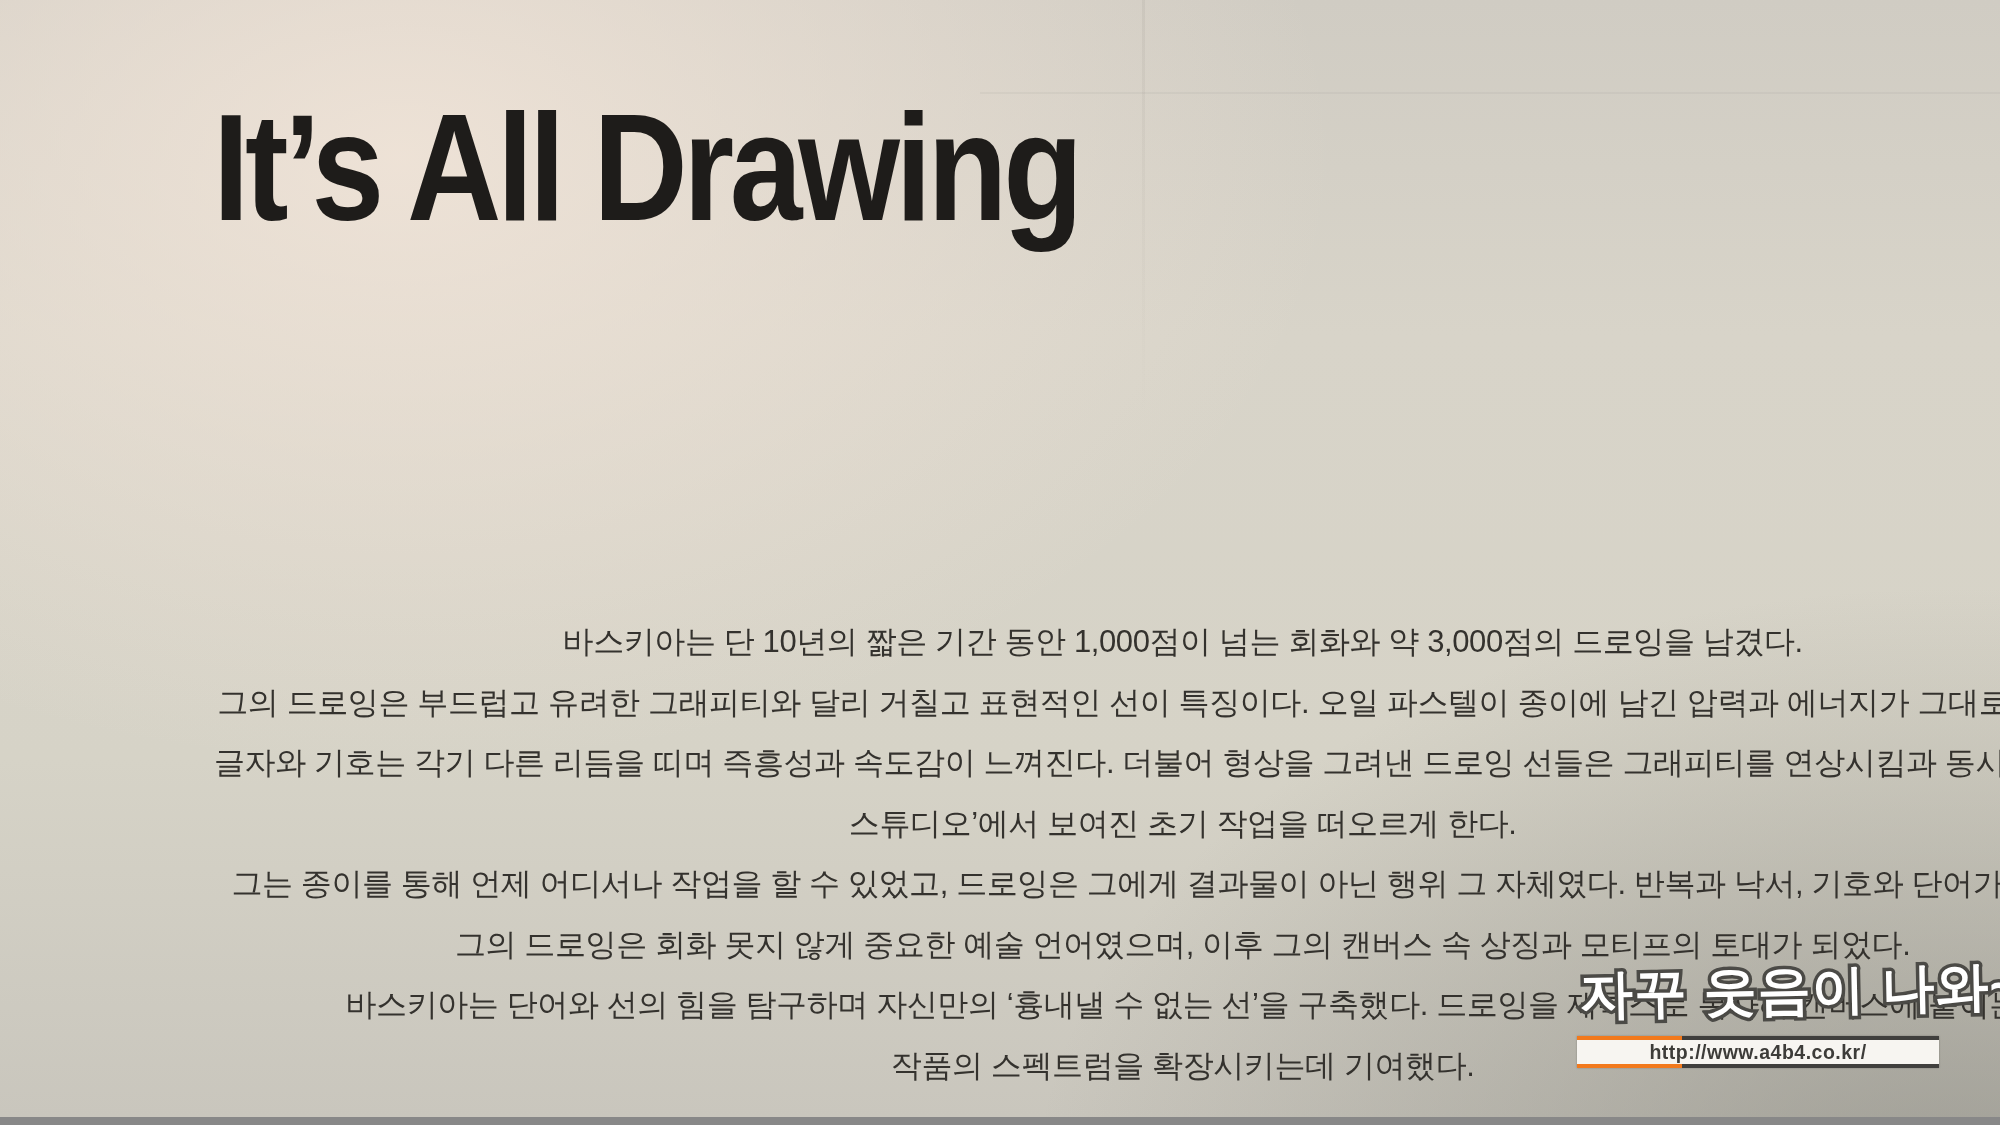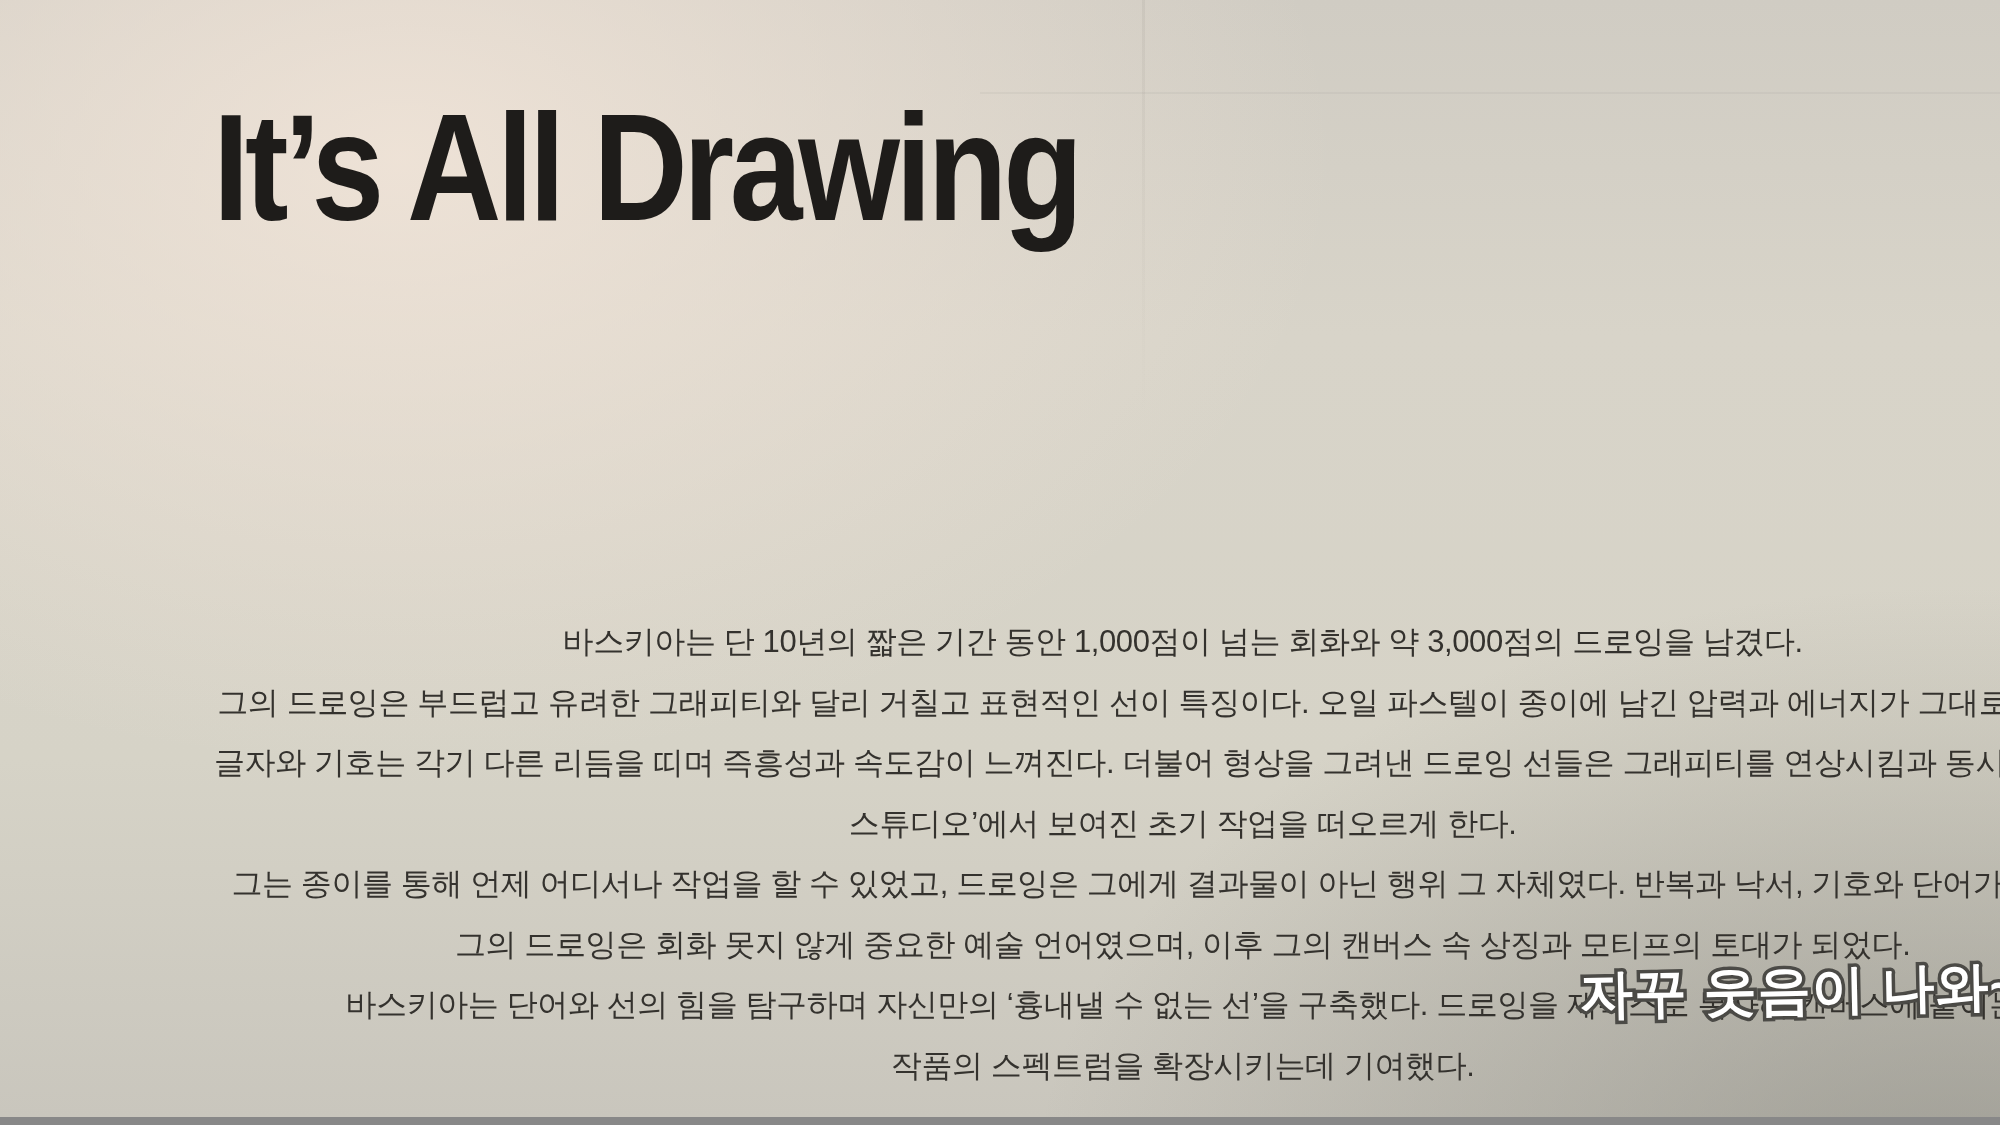--- a/index.html
+++ b/index.html
@@ -78,15 +78,18 @@
     <div class="line">글자와 기호는 각기 다른 리듬을 띠며 즉흥성과 속도감이 느껴진다. 더불어 형상을 그려낸 드로잉 선들은 그래피티를 연상시킴과 동시에, ‘거리의</div>
     <div class="line">스튜디오’에서 보여진 초기 작업을 떠오르게 한다.</div>
     <div class="line">그는 종이를 통해 언제 어디서나 작업을 할 수 있었고, 드로잉은 그에게 결과물이 아닌 행위 그 자체였다. 반복과 낙서, 기호와 단어가 어우러진</div>
     <div class="line">그의 드로잉은 회화 못지 않게 중요한 예술 언어였으며, 이후 그의 캔버스 속 상징과 모티프의 토대가 되었다.</div>
     <div class="line">바스키아는 단어와 선의 힘을 탐구하며 자신만의 ‘흉내낼 수 없는 선’을 구축했다. 드로잉을 제록스로 복사해 캔버스에 붙이는</div>
     <div class="line">작품의 스펙트럼을 확장시키는데 기여했다.</div>
   </div>
 
   <div class="watermark">
     <div class="slogan">자꾸 웃음이 나와~</div>
+    <div class="url-banner" style="--accent: #f2791c;">
+      <span class="url-text">http://www.a4b4.co.kr/</span>
+    </div>
   </div>
 
 </div>
 
 </body></html>

